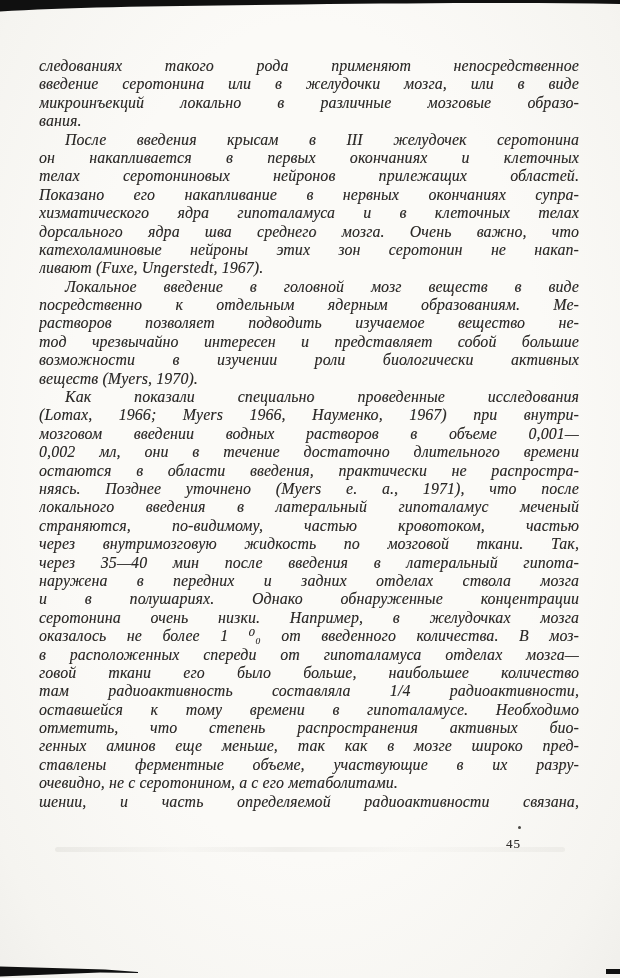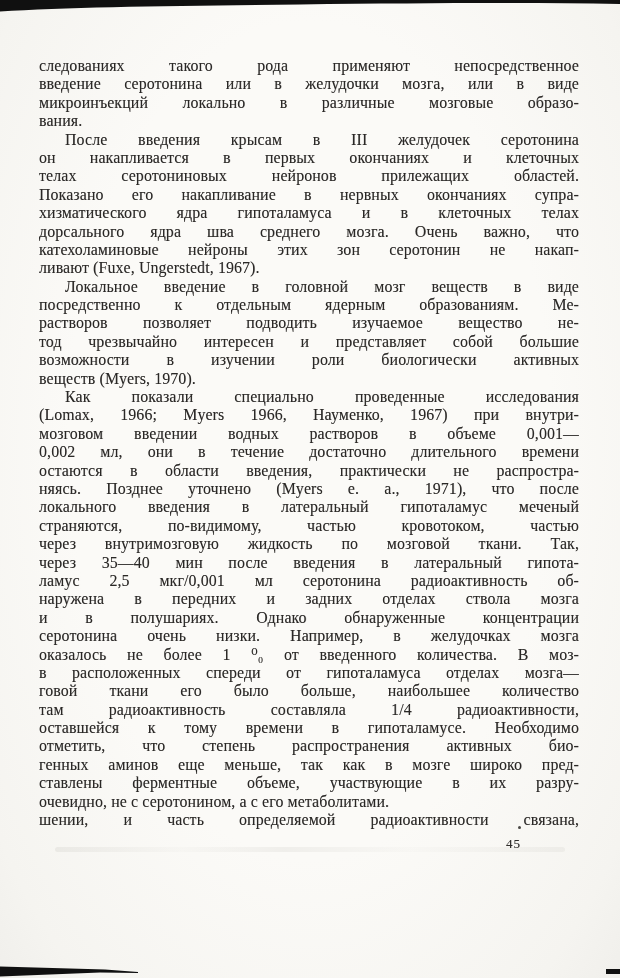--- a/index.html
+++ b/index.html
@@ -14,20 +14,21 @@
     overflow: hidden;
     background: radial-gradient(ellipse at 50% 45%, #fbfaf7 55%, #f5f4f0 88%, #f0efeb 100%);
     font-family: "Liberation Serif", "DejaVu Serif", serif;
     color: #2a2826;
   }
   .textblock {
     position: absolute;
     left: 39px;
     top: 57px;
     width: 540px;
+    font-style: italic;
   }
   .line {
     height: 18.4px;
     font-size: 15.8px;
     line-height: 18.4px;
     letter-spacing: 0.15px;
     text-align: justify;
     text-align-last: justify;
     overflow: hidden;
     text-shadow: 0.3px 0.3px 0 rgba(38, 35, 36, 0.35);
@@ -115,21 +116,20 @@
       <div class="line indent">Как показали специально проведенные исследования</div>
       <div class="line">(Lomax, 1966; Myers 1966, Науменко, 1967) при внутри-</div>
       <div class="line">мозговом введении водных растворов в объеме 0,001—</div>
       <div class="line">0,002 мл, они в течение достаточно длительного времени</div>
       <div class="line">остаются в области введения, практически не распростра-</div>
       <div class="line">няясь. Позднее уточнено (Myers e. a., 1971), что после</div>
       <div class="line">локального введения в латеральный гипоталамус меченый</div>
       <div class="line">страняются, по-видимому, частью кровотоком, частью</div>
       <div class="line">через внутримозговую жидкость по мозговой ткани. Так,</div>
       <div class="line">через 35—40 мин после введения в латеральный гипота-</div>
-      <div class="line">ламус 2,5 мкг/0,001 мл серотонина радиоактивность об-</div>
       <div class="line">наружена в передних и задних отделах ствола мозга</div>
       <div class="line">и в полушариях. Однако обнаруженные концентрации</div>
       <div class="line">серотонина очень низки. Например, в желудочках мозга</div>
       <div class="line">оказалось не более 1 ⁰₀ от введенного количества. В моз-</div>
       <div class="line">в расположенных спереди от гипоталамуса отделах мозга—</div>
       <div class="line">говой ткани его было больше, наибольшее количество</div>
       <div class="line">там радиоактивность составляла 1/4 радиоактивности,</div>
       <div class="line">оставшейся к тому времени в гипоталамусе. Необходимо</div>
       <div class="line">отметить, что степень распространения активных био-</div>
       <div class="line">генных аминов еще меньше, так как в мозге широко пред-</div>

